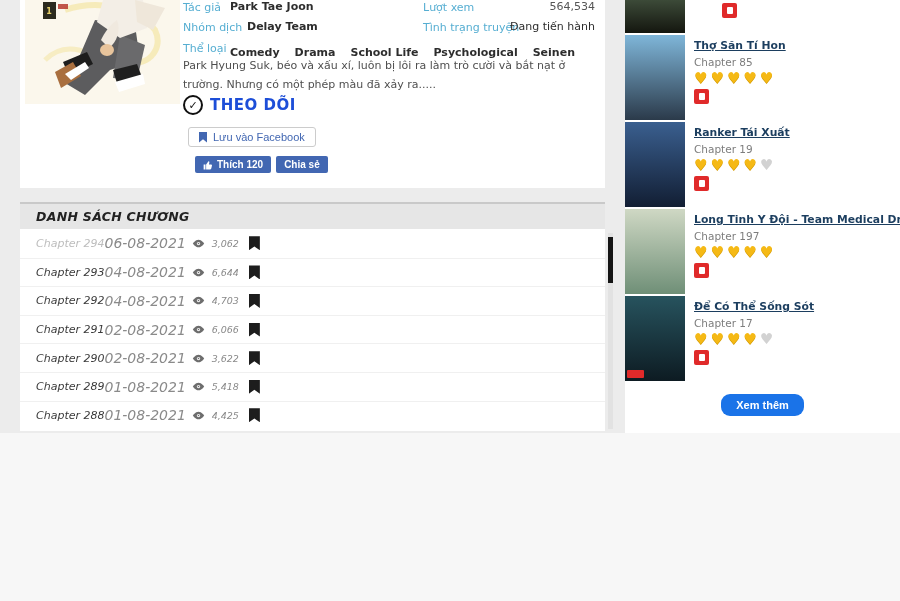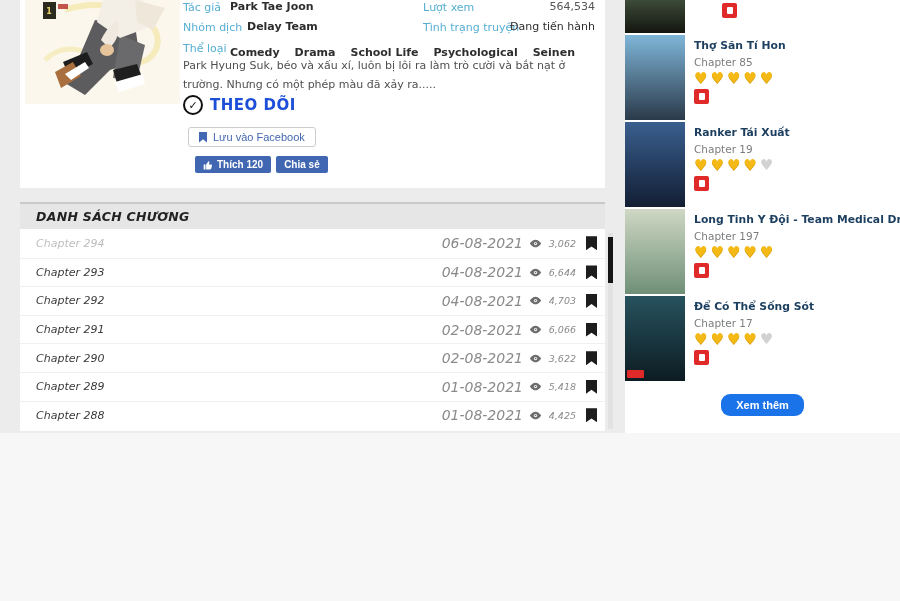--- a/index.html
+++ b/index.html
@@ -22,21 +22,21 @@
   .follow .circ { width:20px; height:20px; border:2px solid #101010; border-radius:50%; display:flex; align-items:center; justify-content:center; font-size:11px; font-weight:bold; color:#101010; }
   .follow .ftxt { font-size:15px; font-weight:bold; color:#1d4ed8; margin-left:7px; letter-spacing:.5px; }
   .fb-save { position:absolute; left:5px; top:127px; display:inline-flex; align-items:center; gap:6px; background:#fff; border:1px solid #ccc; border-radius:3px; padding:3px 10px; font-size:11px; color:#4267B2; cursor:pointer; }
   .fb-bm { width:8px; height:11px; background:#4267B2; clip-path:polygon(0 0,100% 0,100% 100%,50% 70%,0 100%); }
   .fb-bar { position:absolute; left:5px; top:156px; display:flex; gap:5px;padding-left:7px; }
   .fb-btn { background:#4267B2; color:#fff; font-size:10px; font-weight:bold; border:none; border-radius:2px; padding:2px 8px; display:inline-flex; align-items:center; gap:4px; height:17px; cursor:pointer; }
 
   
   .chap-card { position:absolute; left:20px; top:202px; width:585px; height:229px; background:#fff; overflow:hidden;font-style:italic; }
   .chap-head { height:27px; background:#e6e6e6; border-top:2px solid #c9c9c9; display:flex; align-items:center; padding-left:16px; font-size:12.5px; font-weight:bold; color:#222; letter-spacing:.3px; }
-  .crow { height:28.6px; display:flex; align-items:center; justify-content:space-between; padding:0 8px 0 16px; border-top:1px solid #f0f0f0; cursor:pointer;gap:20px; }
+  .crow { height:28.6px; display:flex; align-items:center; justify-content:flex-start; padding:0 8px 0 16px; border-top:1px solid #f0f0f0; cursor:pointer; }
   .crow:first-child { border-top:none; }
   .cname { font-size:11px; color:#3a3a3a; }
   .crow.read .cname { color:#bdbdbd; }
   .cmeta { display:flex; align-items:center; gap:6px; }
   .cdate { font-size:14px; color:#8a8a8a; }
   .eye { width:13px; height:9px; fill:#6d6d6d; }
   .cviews { font-size:9.5px; color:#8a8a8a; min-width:28px; text-align:right; }
   .bookmark { width:11px; height:14px; background:#1d1d1d; clip-path:polygon(0 0,100% 0,100% 100%,50% 72%,0 100%); margin-left:4px; }
 
   .scrollbar-track { position:absolute; left:608px; top:233px; width:5px; height:196px; background:#e2e2e2; }
@@ -44,21 +44,21 @@
 
   
   .sidebar { position:absolute; left:625px; top:0; width:275px; height:433px; background:#fff; }
   .sitem-cut { position:relative; height:33px; margin-bottom:2px; }
   .sitem-cut .sthumb { position:absolute; left:0; top:0; width:60px; height:33px; }
   .sitem-cut .rbadge { position:absolute; left:97px; top:1px; }
   .sitem { display:flex; height:85px; margin-bottom:2px; }
   .sthumb { width:60px; height:85px; flex:0 0 60px; position:relative; overflow:hidden; cursor:pointer; }
   .chip { position:absolute; left:2px; bottom:3px; width:17px; height:8px; background:#e02a2a; border-radius:1px; }
   .sinfo { margin-left:9px; padding-top:4px; }
-  .stitle { font-size:10.8px; font-weight:bold; color:#1c3e5f; cursor:pointer; white-space:nowrap; }
+  .stitle { font-size:10.8px; font-weight:bold; color:#1c3e5f; cursor:pointer; white-space:nowrap;text-decoration:underline; }
   .schapter { font-size:10.5px; color:#7d7d7d; margin-top:4px; cursor:pointer; }
   .hearts { margin-top:1px; font-size:15px; letter-spacing:3px; line-height:18px; }
   .heart { color:#f5b915; text-shadow:0 1px 0 #d49a00; }
   .heart.off { color:#d2d2d2; text-shadow:none; }
   .rbadge { width:15px; height:15px; background:#e02a2a; border-radius:2px; margin-top:2px; display:flex; align-items:center; justify-content:center; }
   .rbadge span { width:6px; height:7px; background:#fff; border-radius:1px; }
   .more-btn { display:block; margin:13px auto 0; background:#1a73e8; color:#fff; border:none; border-radius:9px; font-size:11px; font-weight:bold; padding:5px 15px; cursor:pointer; }
 </style>
 </head>
 <body>

